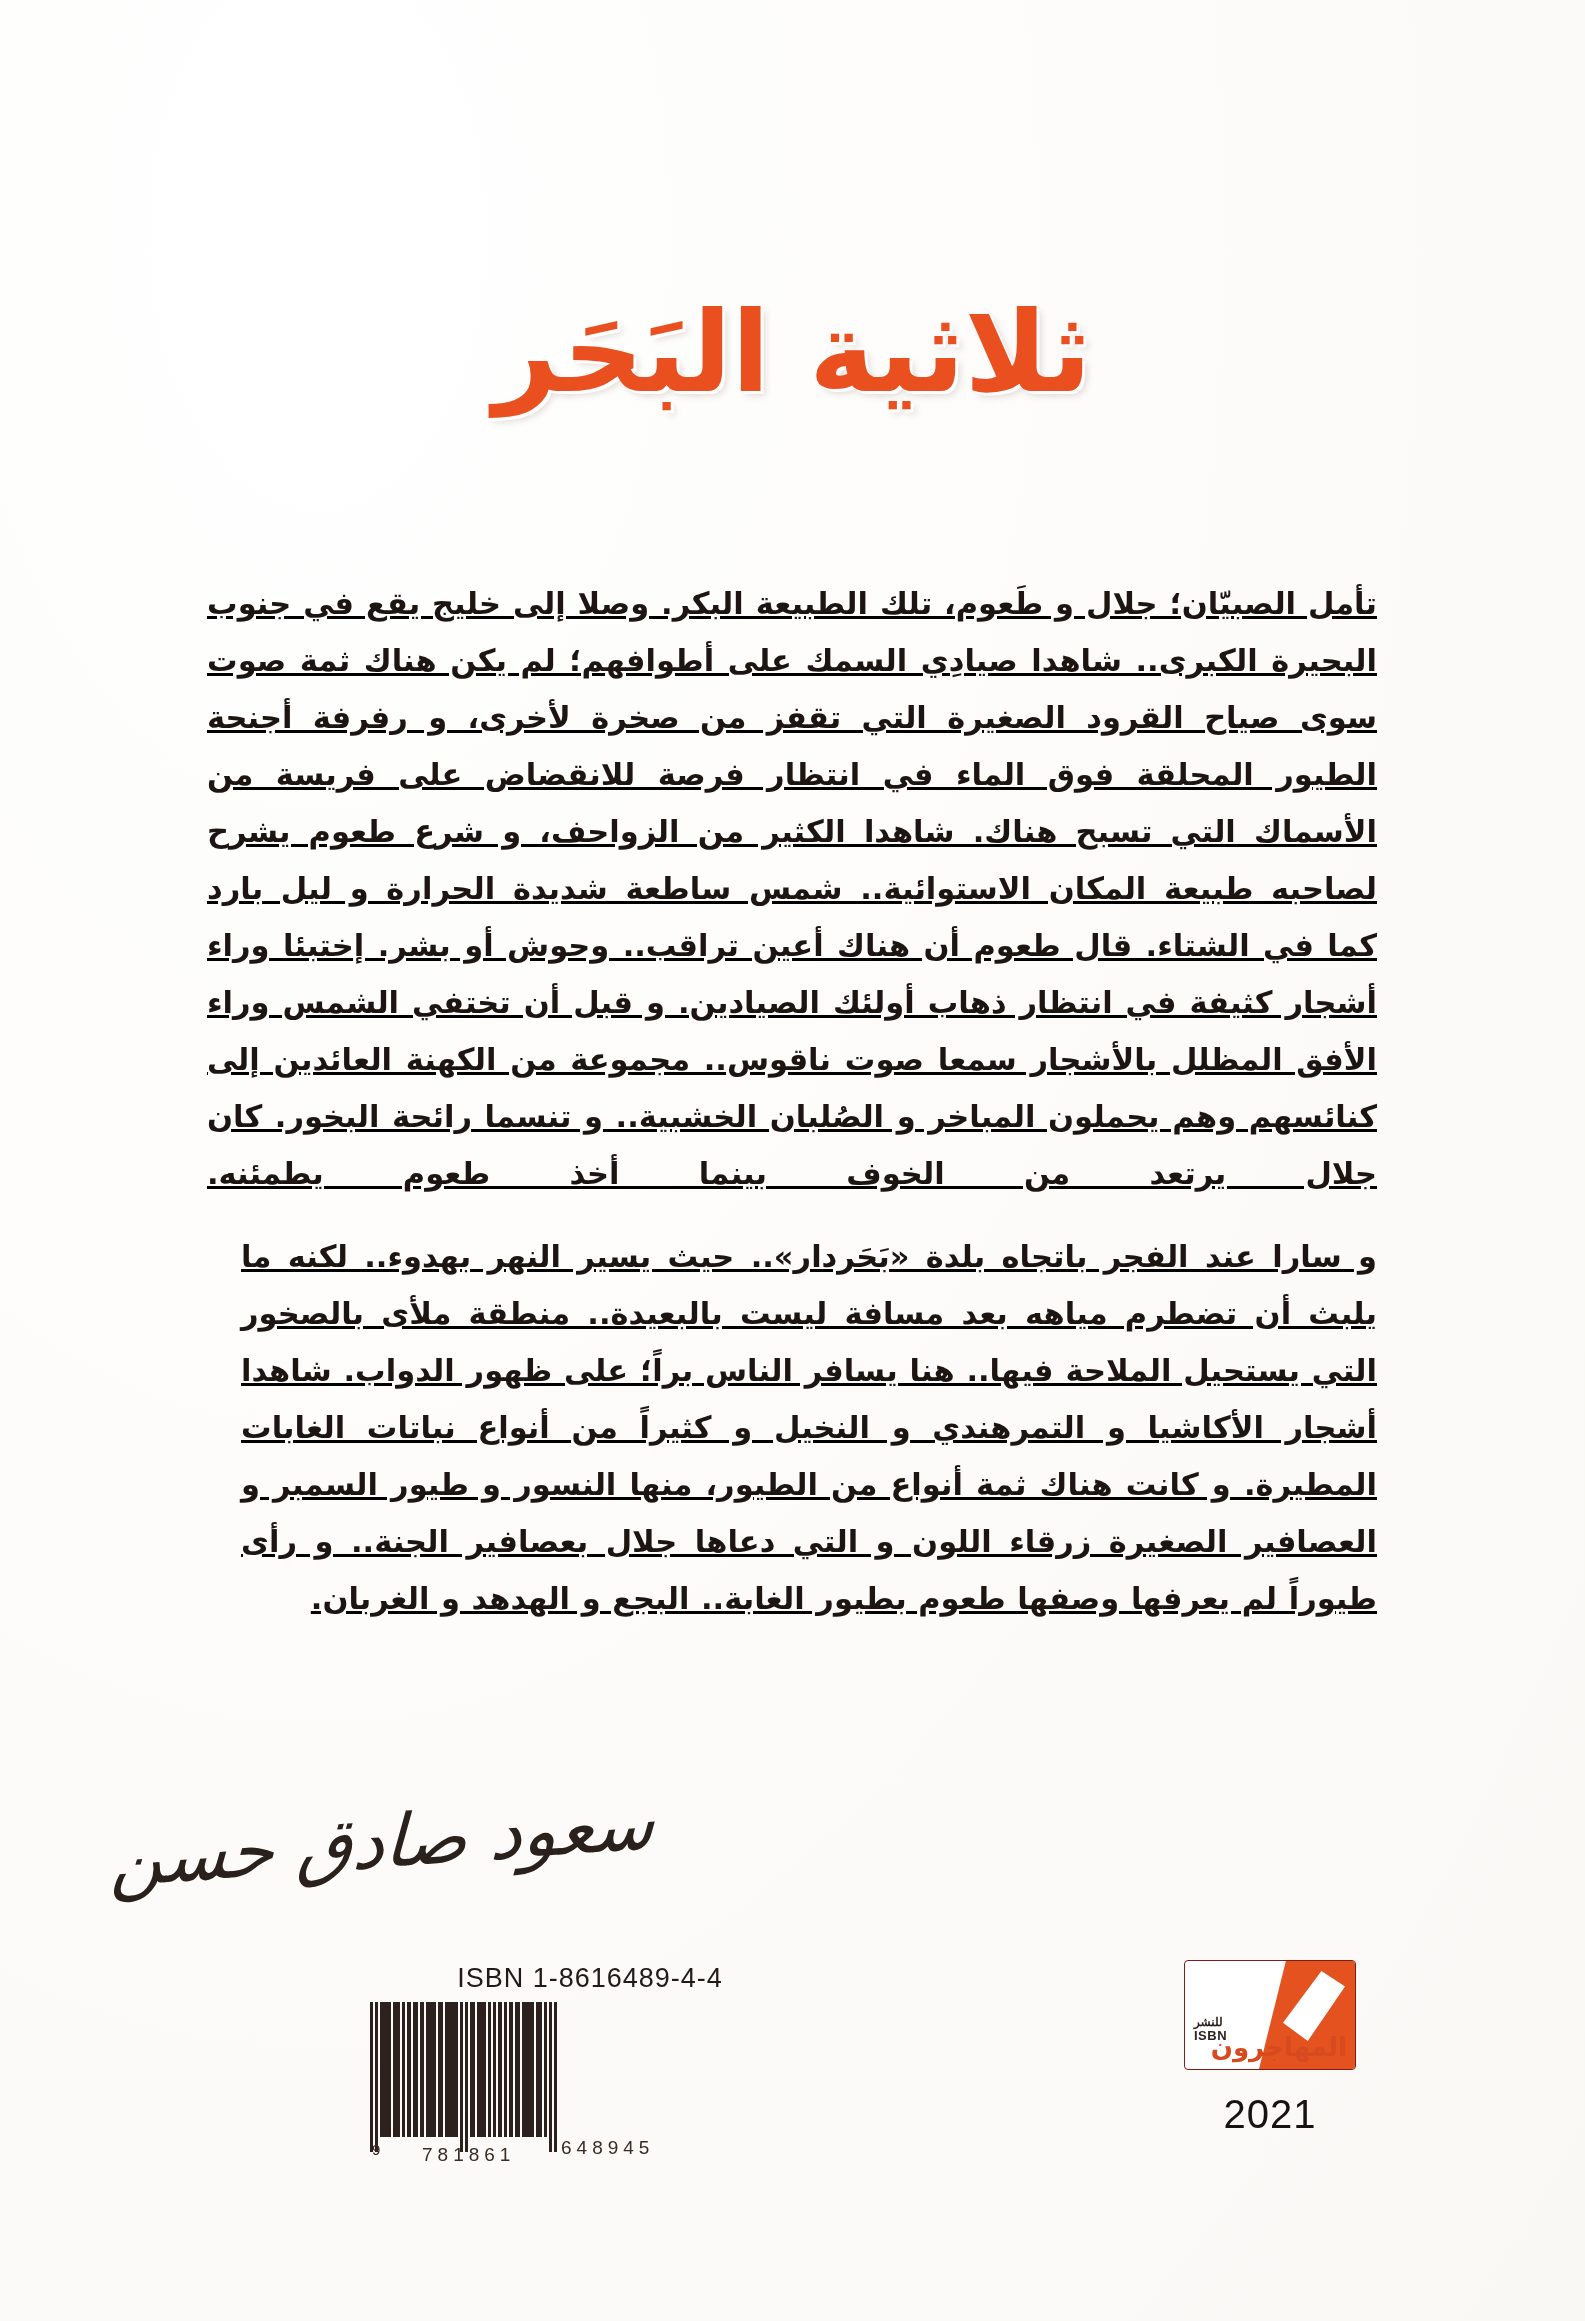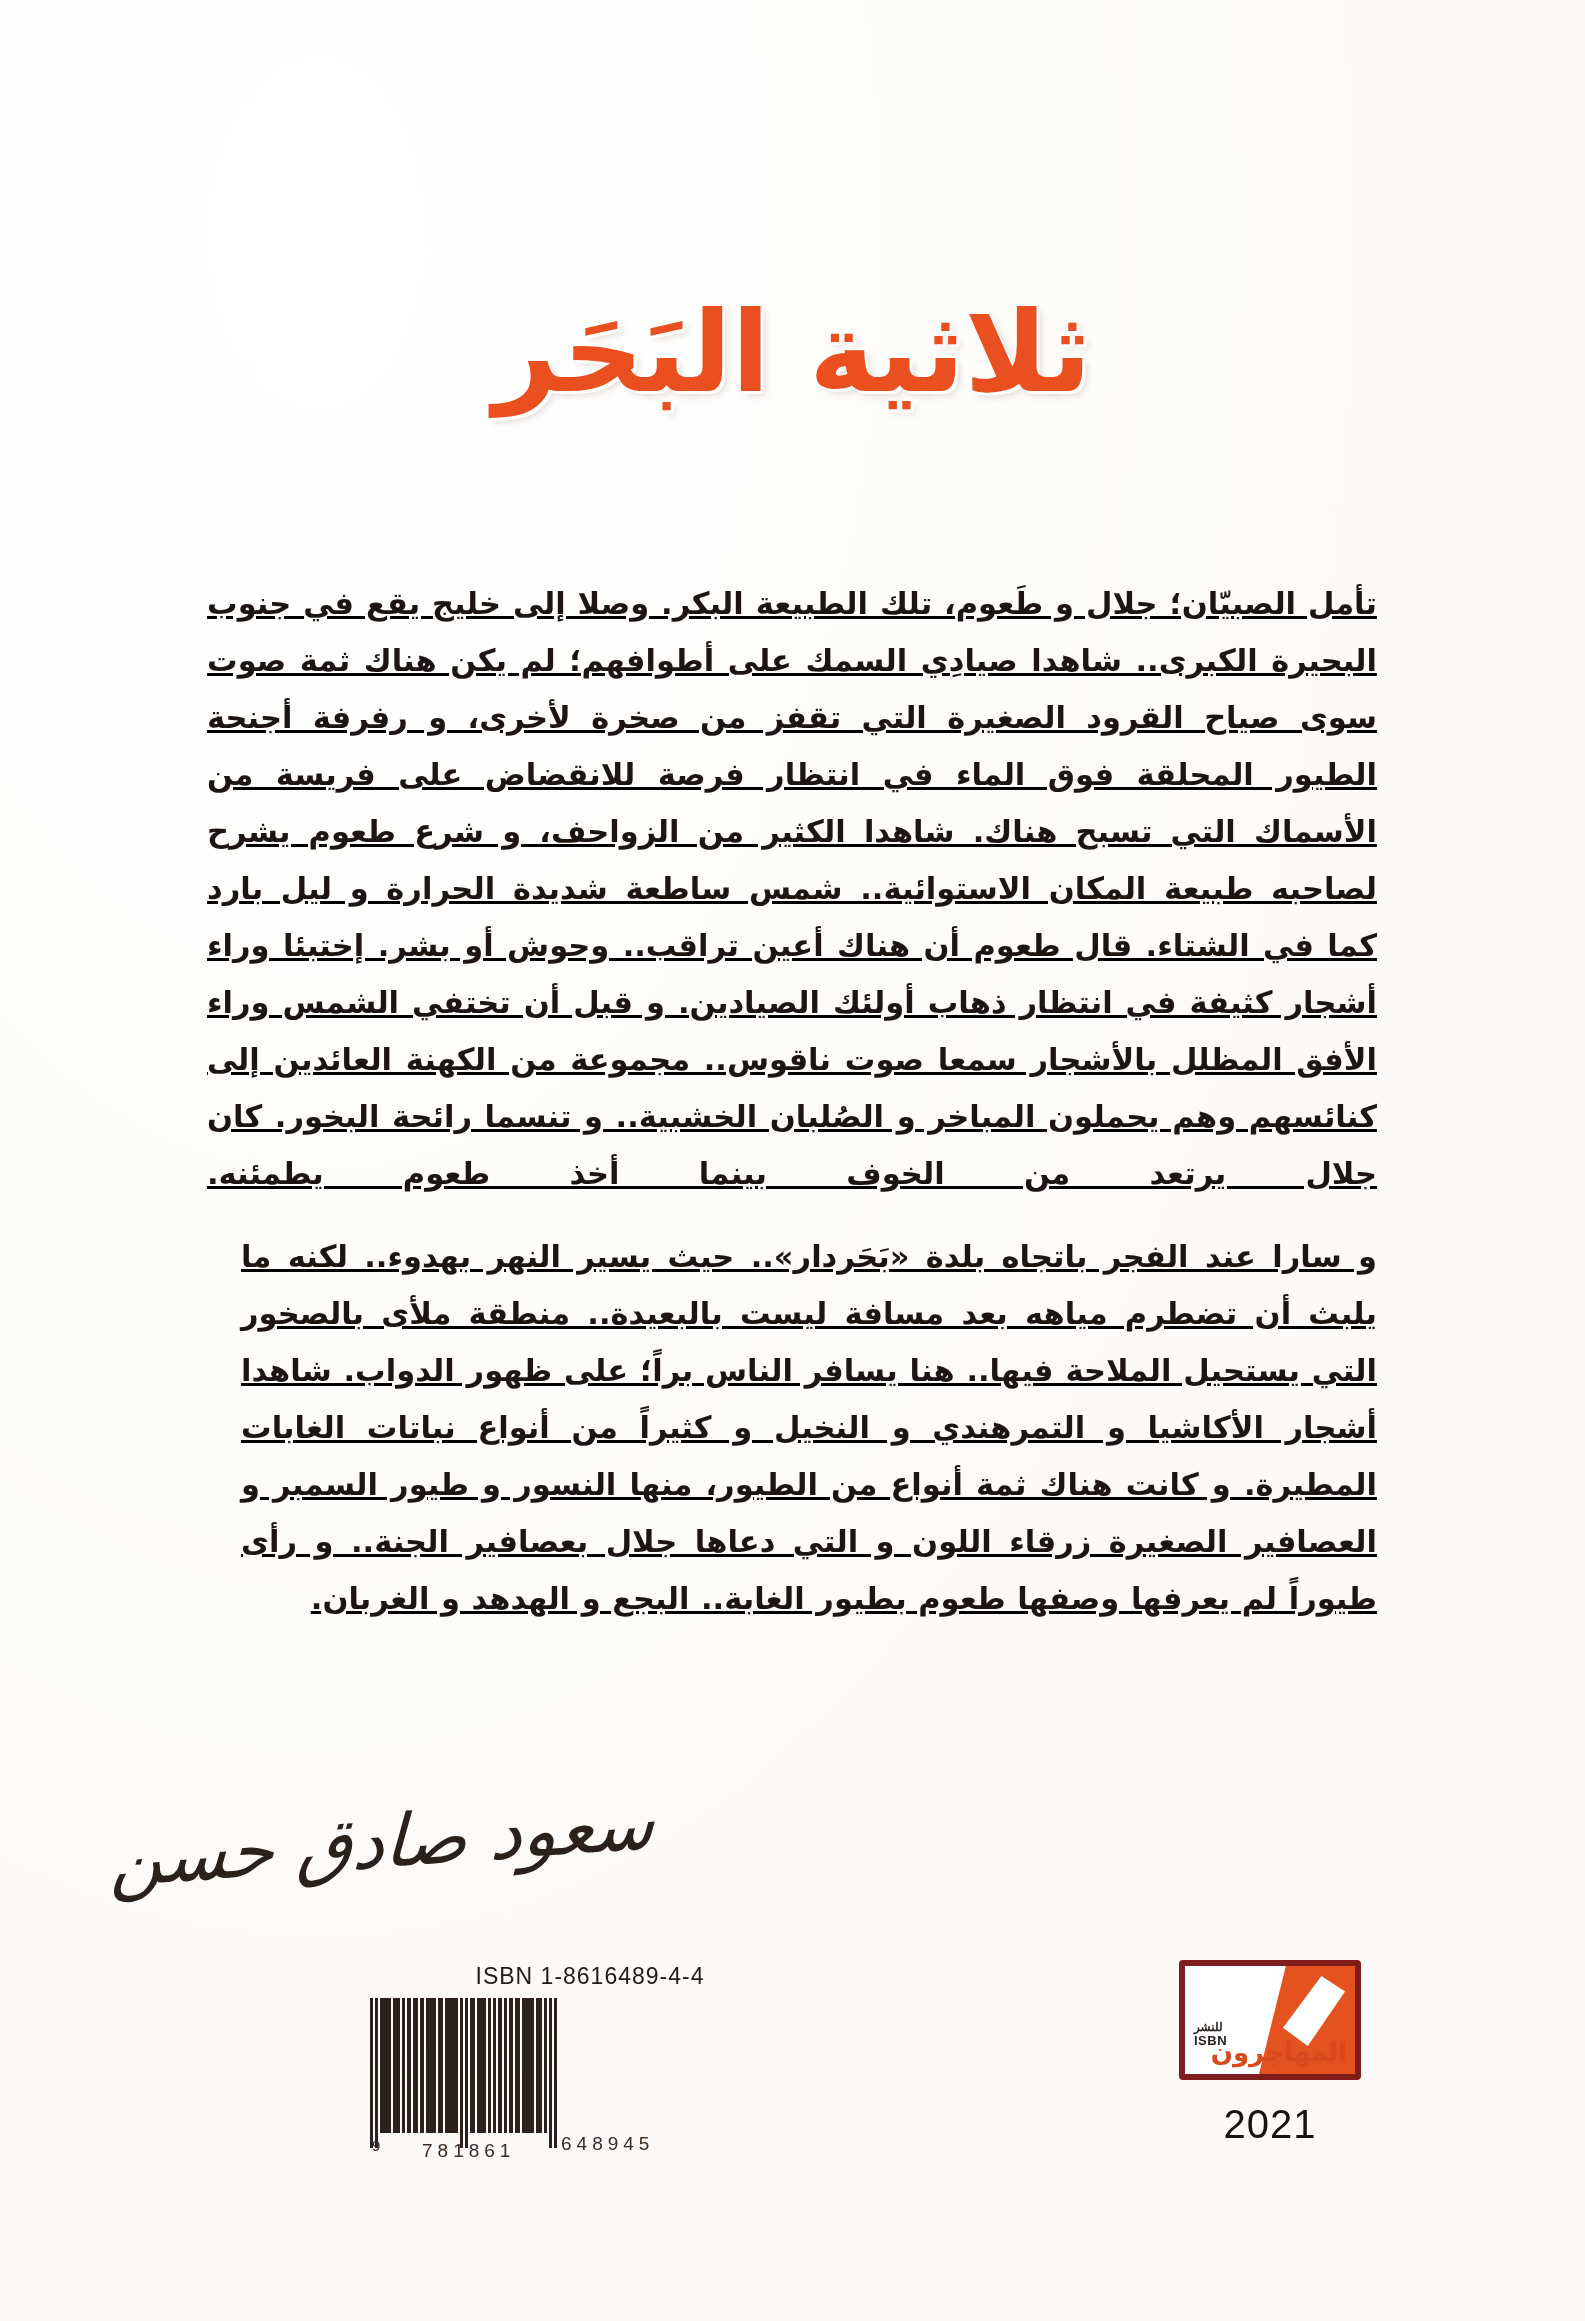--- a/index.html
+++ b/index.html
@@ -99,21 +99,21 @@
 
   
   .isbn-block {
     position: absolute;
     top: 1963px;
     left: 370px;
     width: 440px;
   }
   .isbn-label {
     font-family: "Liberation Sans", sans-serif;
-    font-size: 23px;
+    font-size: 27px;
     color: #211a16;
     letter-spacing: 1px;
     text-align: center;
     direction: ltr;
     margin-bottom: 8px;
   }
   .barcode {
     position: relative;
     height: 150px;
     width: 100%;
@@ -148,21 +148,21 @@
     top: 1960px;
     left: 1135px;
     width: 270px;
     text-align: center;
   }
   .logo-box {
     position: relative;
     width: 170px;
     height: 108px;
     margin: 0 auto;
-    border: 6px solid #7f1d1d;
+    border: 1px solid #7f1d1d;
     border-radius: 4px;
     background: #ffffff;
     overflow: hidden;
   }
   .logo-box .orange-swoosh {
     position: absolute;
     top: 0; right: 0;
     width: 96px; height: 108px;
     background: #e4521f;
     clip-path: polygon(28% 0, 100% 0, 100% 100%, 0 100%);

